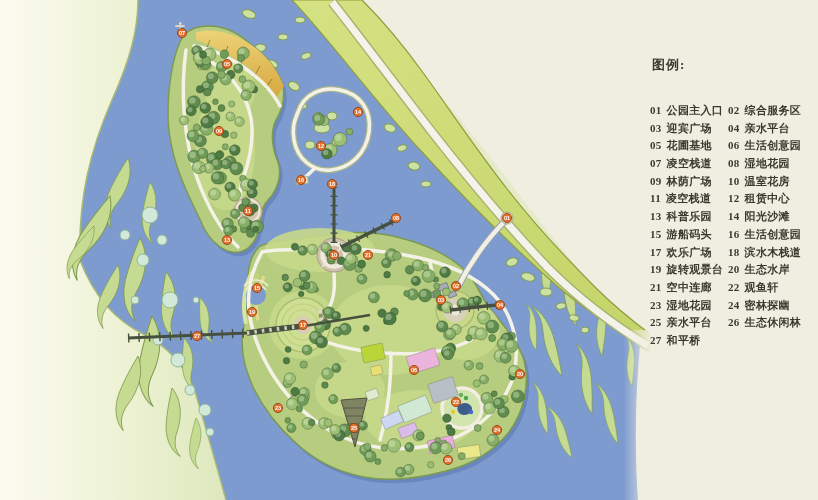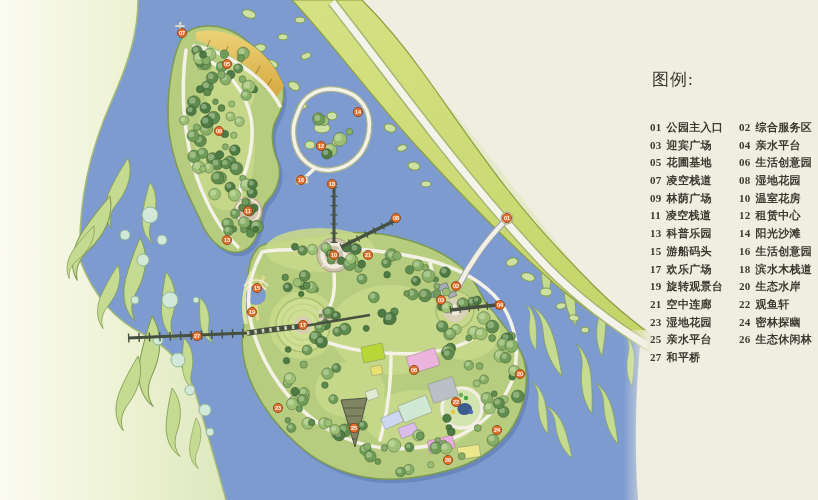--- a/index.html
+++ b/index.html
@@ -7,24 +7,24 @@
     position:relative;width:818px;height:500px;overflow:hidden;
     background:var(--cream,#f0eee0);
     font-family:"Liberation Serif","DejaVu Serif",serif;
   }
   .mapwrap{position:absolute;left:0;top:0;width:650px;height:500px;}
   svg{display:block;}
   .legend{
     position:absolute;left:650px;top:52px;width:162px;
     color:var(--text,#3b3a31);
   }
-  .legend-title{font-size:17px;font-weight:normal;letter-spacing:1px;margin:16px 0 28px 2px;}
+  .legend-title{font-size:13px;font-weight:bold;letter-spacing:1px;margin:4px 0 28px 2px;}
   .legend-grid{
     display:grid;grid-template-columns:78px 84px;
-    grid-auto-rows:17.7px;column-gap:11px;
+    grid-auto-rows:17.7px;column-gap:0;
   }
   .legend-item{font-size:11px;font-weight:bold;white-space:nowrap;letter-spacing:.3px;line-height:17.7px;}
   .legend-item .num{margin-right:5px;}
   
   .water{fill:var(--water);}
   .landL{fill:url(#gLand);}
   .bandF{fill:url(#gBand);stroke:var(--band-edge);stroke-width:1.2;}
   .island{fill:var(--island);stroke:var(--island-edge);stroke-width:1.5;}
   .ishadow{fill:rgba(52,82,140,.28);}
   .lawn{fill:var(--lawn);}

